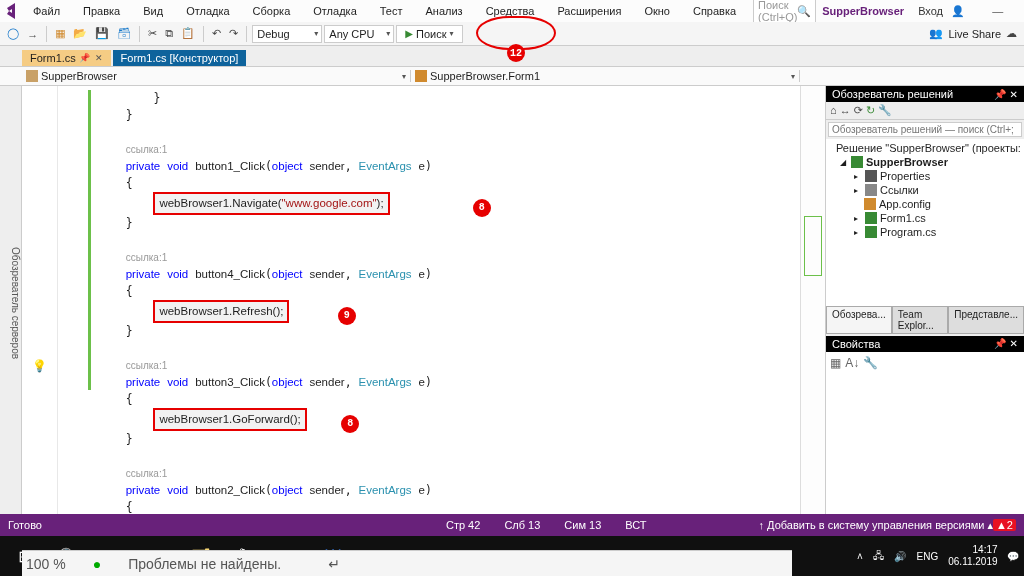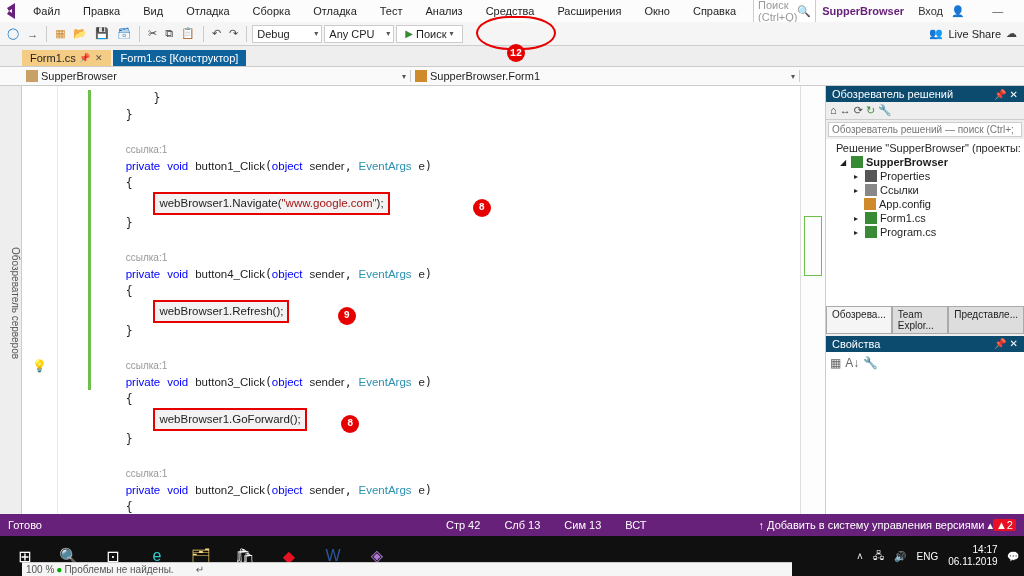--- a/index.html
+++ b/index.html
@@ -44,28 +44,28 @@
 .editor-area { flex: 1; display: flex; position: relative; }
 .code-gutter { width: 36px; background: #fff; border-right: 1px solid #e8e8e8; position: relative; }
 .bulb { position: absolute; left: 10px; top: 273px; color: #e6c200; font-size: 12px; }
 .code-body { flex: 1; background: #fff; font-family: Consolas, monospace; font-size: 11.5px; line-height: 17px; padding: 4px 0 4px 40px; position: relative; overflow: hidden; }
 .green-bar { position: absolute; left: 30px; top: 4px; width: 3px; height: 300px; background: #6cc04a; }
 .code-body .kw { color: #0000ff; }
 .code-body .typ { color: #2b91af; }
 .code-body .str { color: #a31515; }
 .code-body .ref { color: #999; font-size: 10px; }
 .red-box { display: inline-block; border: 2px solid #e60000; padding: 1px 4px; background: #f2f2f2; }
-.hscroll { height: 14px; background: #f5f5f5; border-top: 1px solid #ccc; position: absolute; bottom: 0; left: 22px; right: 232px; display: flex; align-items: center; font-size: 10px; color: #555; padding: 0 4px; gap: 2px; }
+.hscroll { height: 26px; background: #f5f5f5; border-top: 1px solid #ccc; position: absolute; bottom: 0; left: 22px; right: 232px; display: flex; align-items: center; font-size: 14px; color: #555; padding: 0 4px; gap: 27px; }
 .hscroll .ok { color: #0a0; }
 
 .minimap { width: 26px; background: #fdfdfd; border-left: 1px solid #ddd; border-right: 1px solid #ccc; position: relative; }
 .mm-block { position: absolute; left: 3px; right: 3px; border: 1px solid #6cc04a; height: 60px; }
 
 .right-pane { width: 198px; display: flex; flex-direction: column; background: #eee; }
-.panel-head { background: #0c4a6e; color: #fff; padding: 2px 6px; display: flex; align-items: center; font-size: 11px; }
+.panel-head { background: #000000; color: #fff; padding: 2px 6px; display: flex; align-items: center; font-size: 11px; }
 .panel-head .tools { margin-left: auto; display: flex; gap: 3px; font-size: 10px; }
 .panel-tools { background: #eee; padding: 2px 4px; display: flex; gap: 3px; font-size: 11px; color: #444; border-bottom: 1px solid #ccc; }
 .panel-search { padding: 2px; }
 .panel-search input { width: 100%; font-size: 10px; padding: 1px 3px; border: 1px solid #ccc; }
 .tree { background: #fff; flex: 1; padding: 2px 4px; font-size: 11px; overflow: hidden; }
 .tree .row { display: flex; align-items: center; gap: 3px; padding: 1px 0; white-space: nowrap; }
 .tree .arw { font-size: 8px; width: 8px; display: inline-block; }
 .tree .ic2 { width: 12px; height: 12px; display: inline-block; }
 .tree .bold { font-weight: bold; }
 .panel-tabs { display: flex; font-size: 10px; }

